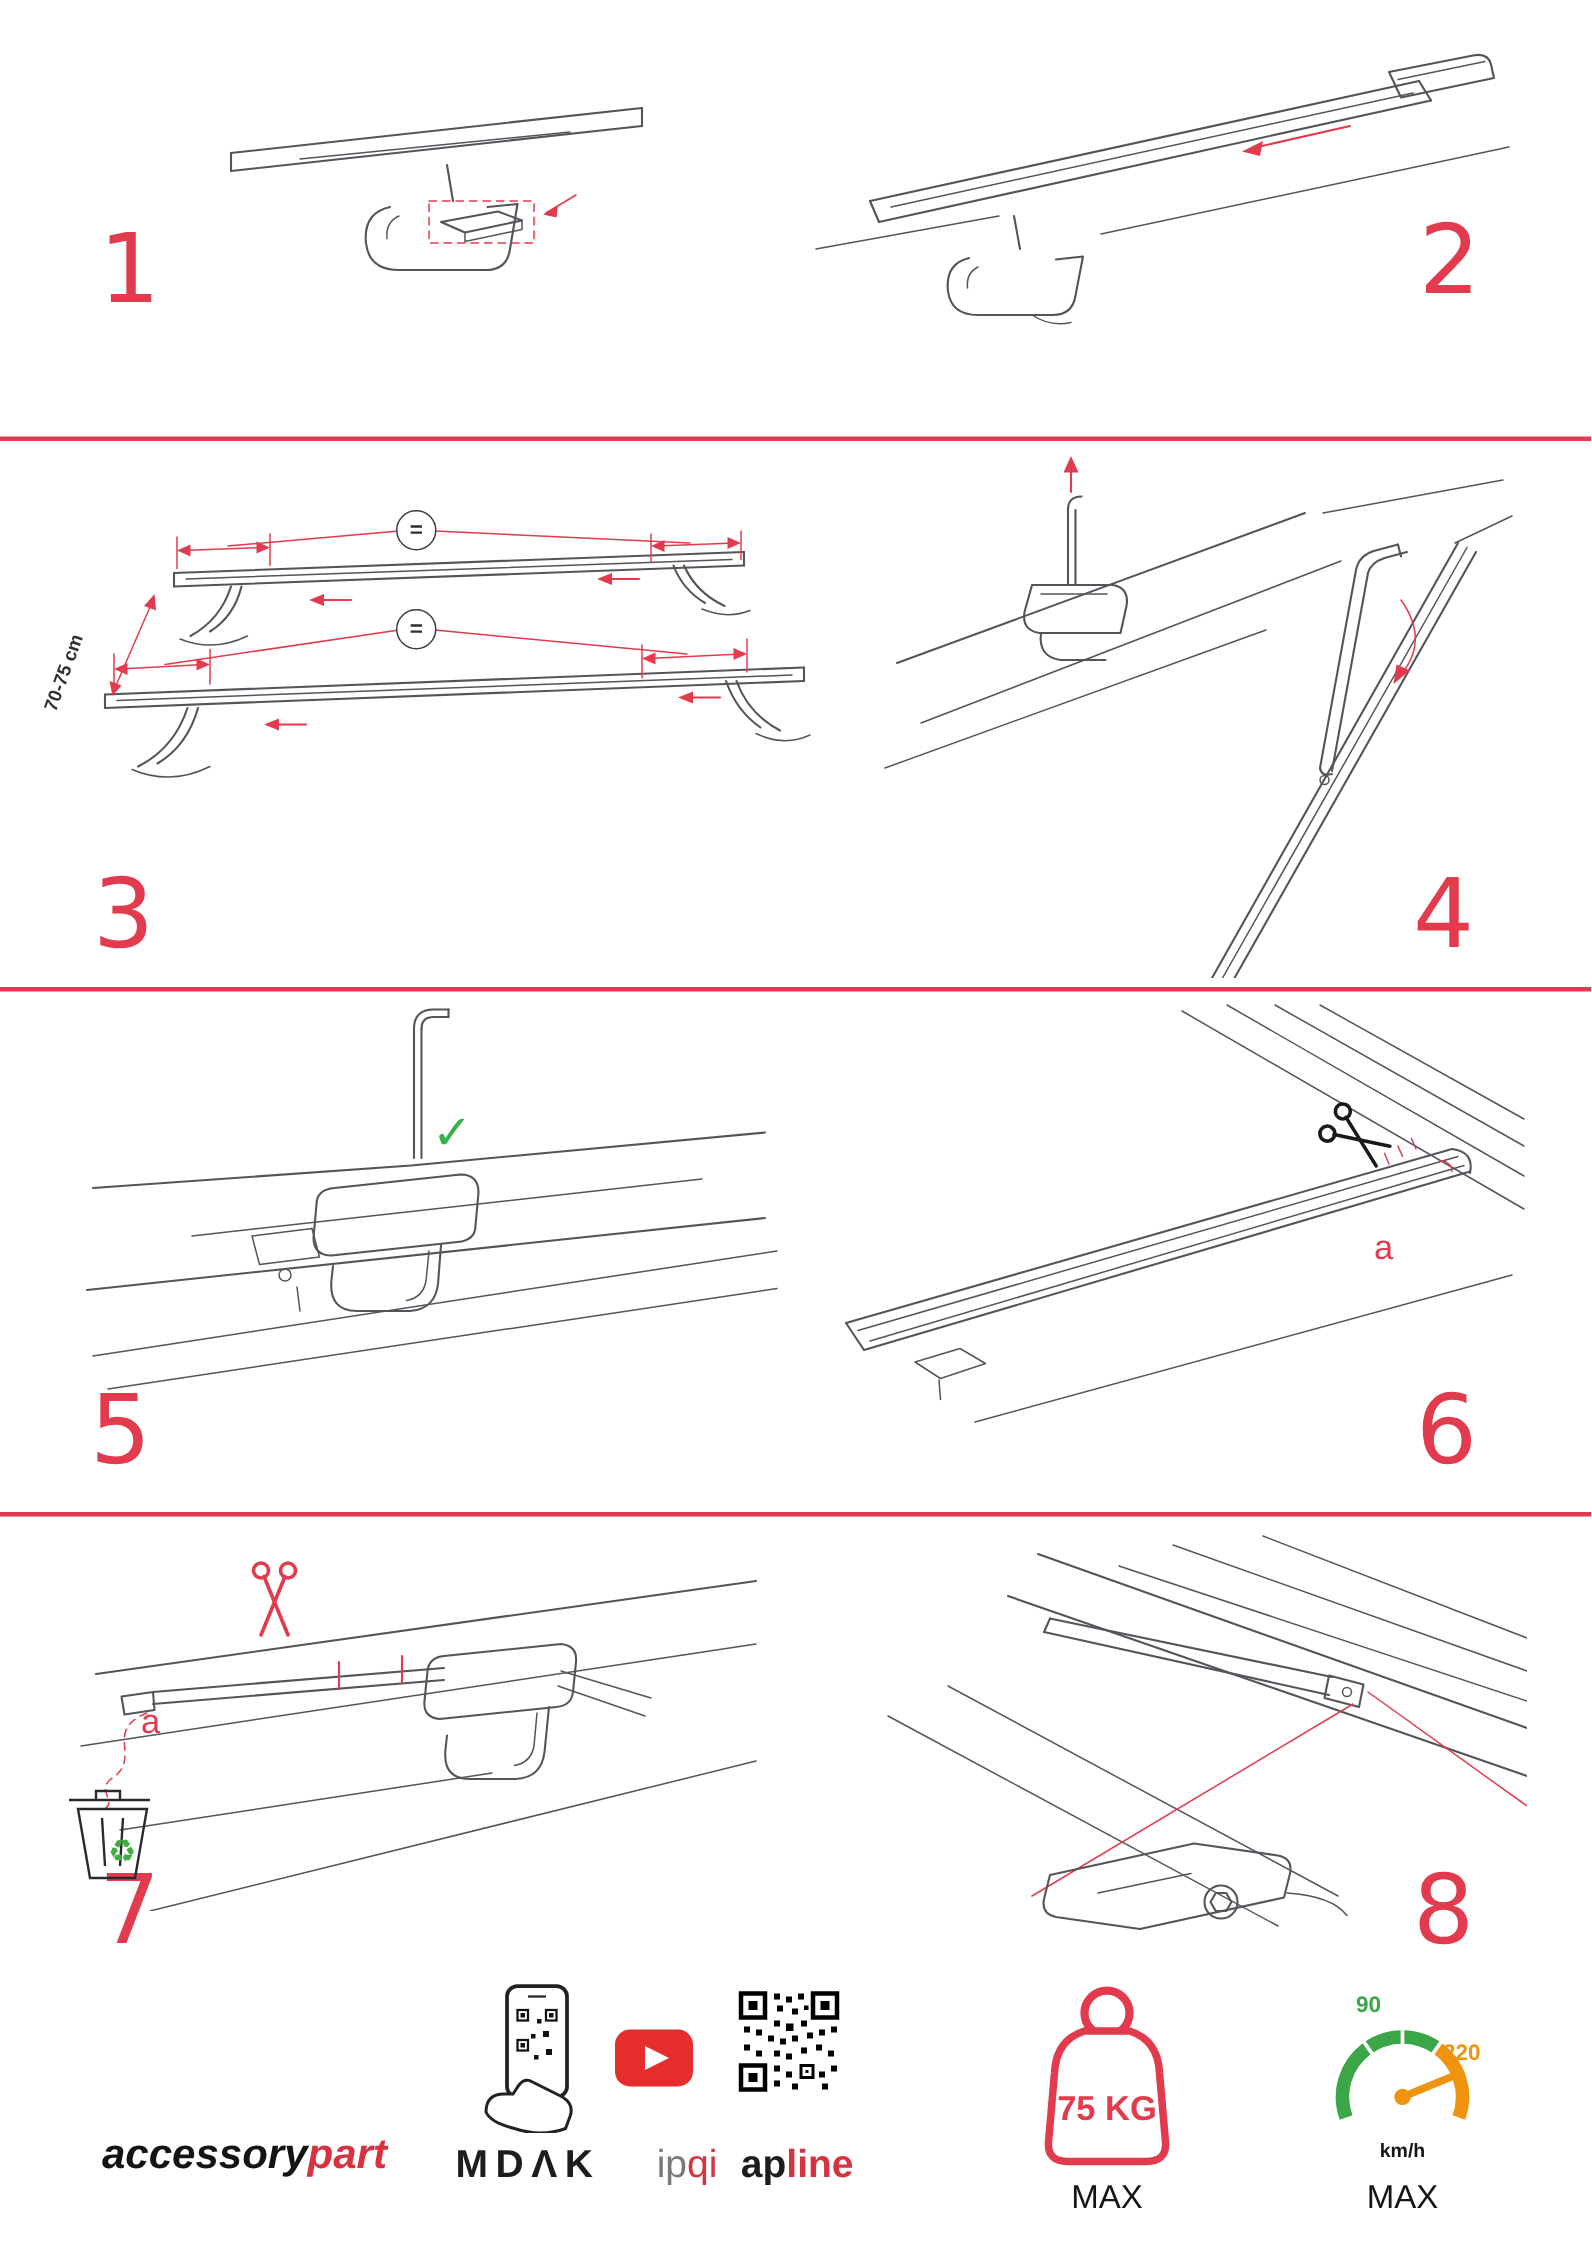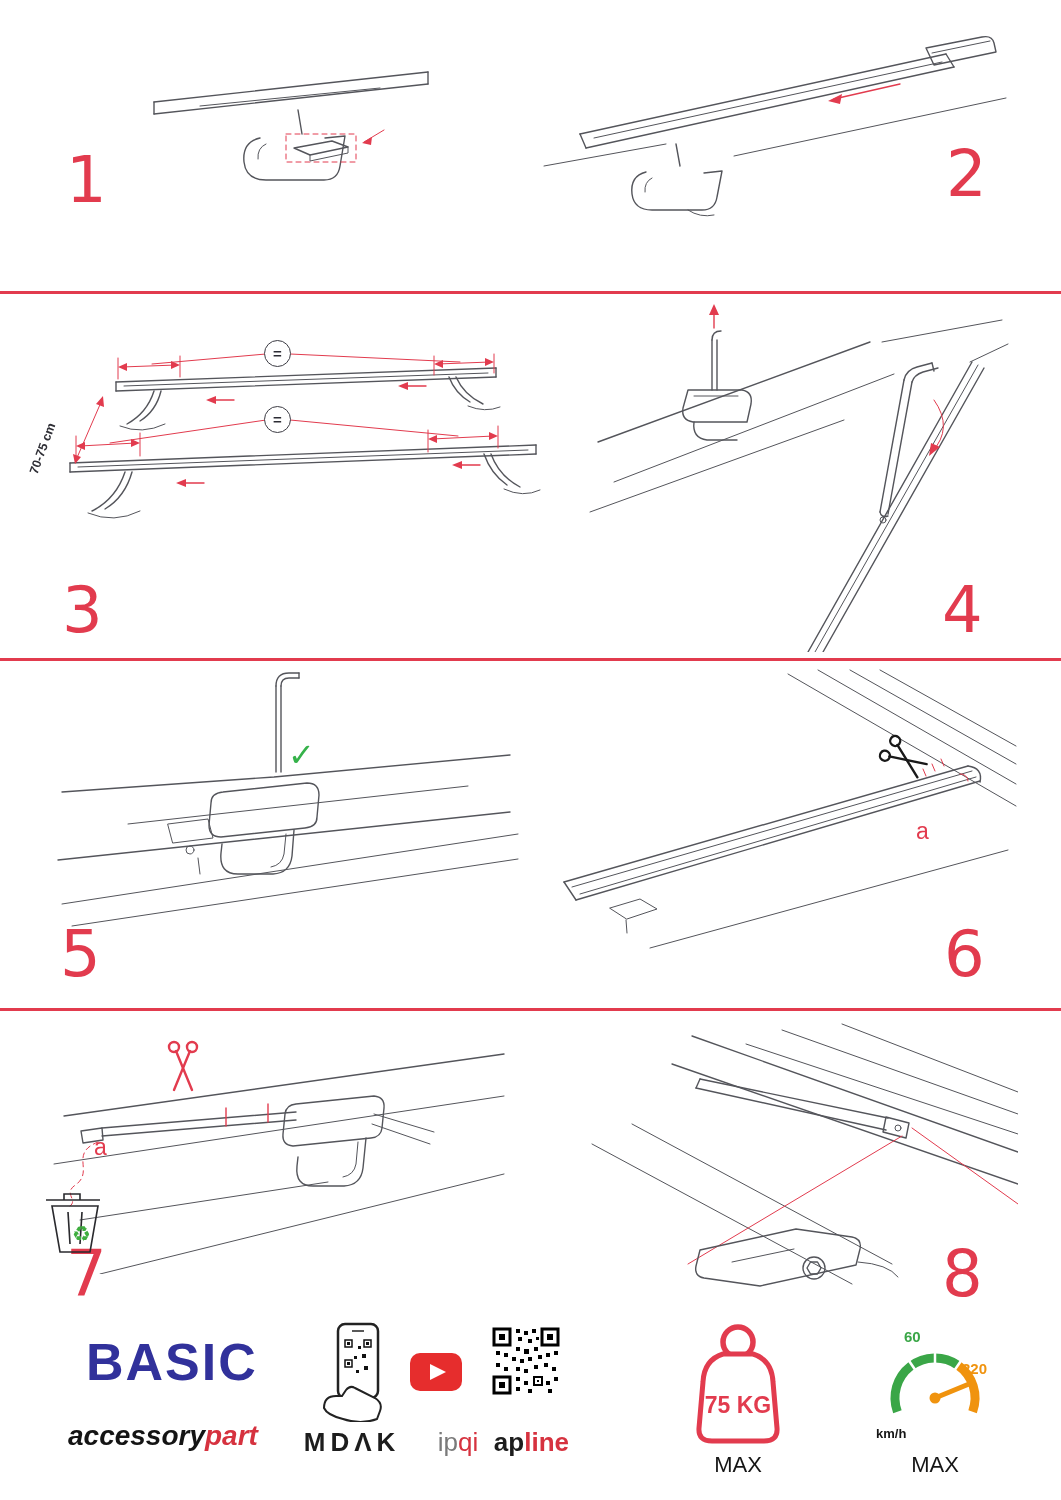--- a/index.html
+++ b/index.html
@@ -40,21 +40,21 @@
   .logo-ipqi .gray { color:#7a7a7a; }
   .logo-ipqi .redt { color:#d6323f; }
   .logo-apline { left:479px; top:1427px; width:90px; font-weight:600;text-align:right; }
   .logo-apline .redt { color:#d6323f; }
 
   .weight-value { position:absolute; left:690px; top:1392px; width:96px; text-align:center;
                   color:#e23b4e; font-size:23px; font-weight:700; }
   .max-label { position:absolute; text-align:center; font-size:22px; font-weight:500; color:#151515; }
   .weight-max { left:690px; top:1452px; width:96px; }
   .speed-max  { left:876px; top:1452px; width:118px; }
-  .speed-unit { position:absolute; left:876px; top:1426px; width:118px; text-align:left;
+  .speed-unit { position:absolute; left:876px; top:1426px; width:118px; text-align:center;
                 font-size:13px; font-weight:700; color:#151515; }
   .speed-low  { position:absolute; left:904px; top:1328px; color:#3aa647; font-size:15px; font-weight:700; }
   .speed-high { position:absolute; left:962px; top:1360px; color:#f0930e; font-size:15px; font-weight:700; }
 </style>
 </head>
 <body>
 
 <div class="page">
 
   <div class="sep" style="top:291px"></div>
@@ -296,21 +296,20 @@
     <circle class="ln thin" cx="348" cy="106" r="3"></circle>
     <path class="ln red thin" d="M352,114 L138,242"></path>
     <path class="ln red thin" d="M362,106 L468,182"></path>
     <path class="ln" d="M150,228 l96,-21 l56,8 q10,2 8,12 l-4,16 l-96,21 l-56,-8 q-10,-2 -8,-12 z"></path>
     <path class="ln thin" d="M182,240 l62,-13"></path>
     <circle class="ln" cx="264" cy="246" r="11"></circle>
     <polygon class="ln" points="271,246 267.5,252 260.5,252 257,246 260.5,240 267.5,240"></polygon>
     <path class="ln thin" d="M308,240 q30,2 40,15"></path>
   </svg>
 
-  <div class="brand-name">BASIC</div>
   <div class="brand-sub">
     <span>accessory</span><span class="part-red">part</span>
   </div>
 
   <svg class="art" style="left:312px;top:1322px" width="80" height="100" viewBox="0 0 80 100">
     <rect x="26" y="2" width="40" height="74" rx="7" style="fill:#fff;stroke:#222;stroke-width:2.5"></rect>
     <path d="M40,9 h12" style="fill:none;stroke:#222;stroke-width:1.5"></path>
     <rect x="33" y="18" width="7" height="7" style="fill:none;stroke:#111;stroke-width:1.5"></rect>
     <rect x="52" y="18" width="7" height="7" style="fill:none;stroke:#111;stroke-width:1.5"></rect>
     <rect x="33" y="38" width="7" height="7" style="fill:none;stroke:#111;stroke-width:1.5"></rect>
@@ -388,18 +387,18 @@
 
   <svg class="art" style="left:876px;top:1326px" width="118" height="98" viewBox="0 0 118 98">
     <path d="M21.4,85.7 A40,40 0 0 1 81.9,39.2" style="fill:none;stroke:#3aa647;stroke-width:9"></path>
     <path d="M81.9,39.2 A40,40 0 0 1 96.6,85.7" style="fill:none;stroke:#f0930e;stroke-width:9"></path>
     <path d="M59,38 L59,26" style="stroke:#fff;stroke-width:2.5"></path>
     <path d="M39.5,44.2 L32.6,34.3" style="stroke:#fff;stroke-width:2.5"></path>
     <path d="M78.5,44.2 L85.4,34.3" style="stroke:#fff;stroke-width:2.5"></path>
     <path d="M59,72 L93,58" style="stroke:#f0930e;stroke-width:5;stroke-linecap:round"></path>
     <circle cx="59" cy="72" r="5.5" style="fill:#f0930e"></circle>
   </svg>
-  <div class="speed-low">60</div>
+  <div class="speed-low">90</div>
   <div class="speed-high">220</div>
   <div class="speed-unit">km/h</div>
   <div class="max-label speed-max">MAX</div>
 
 </div>
 
 </body></html>

